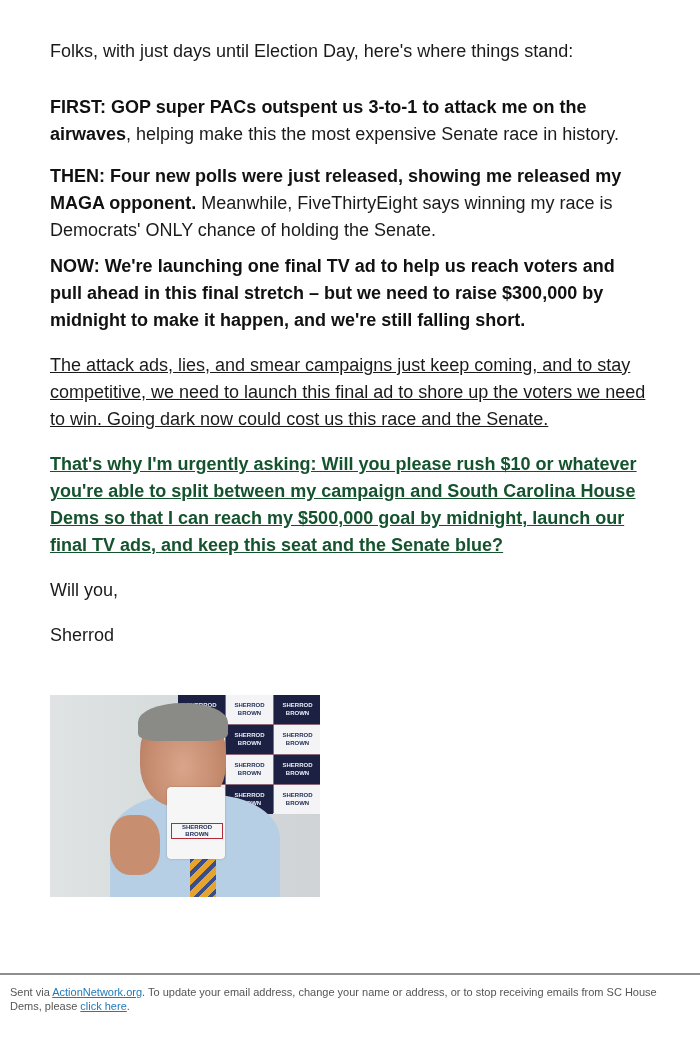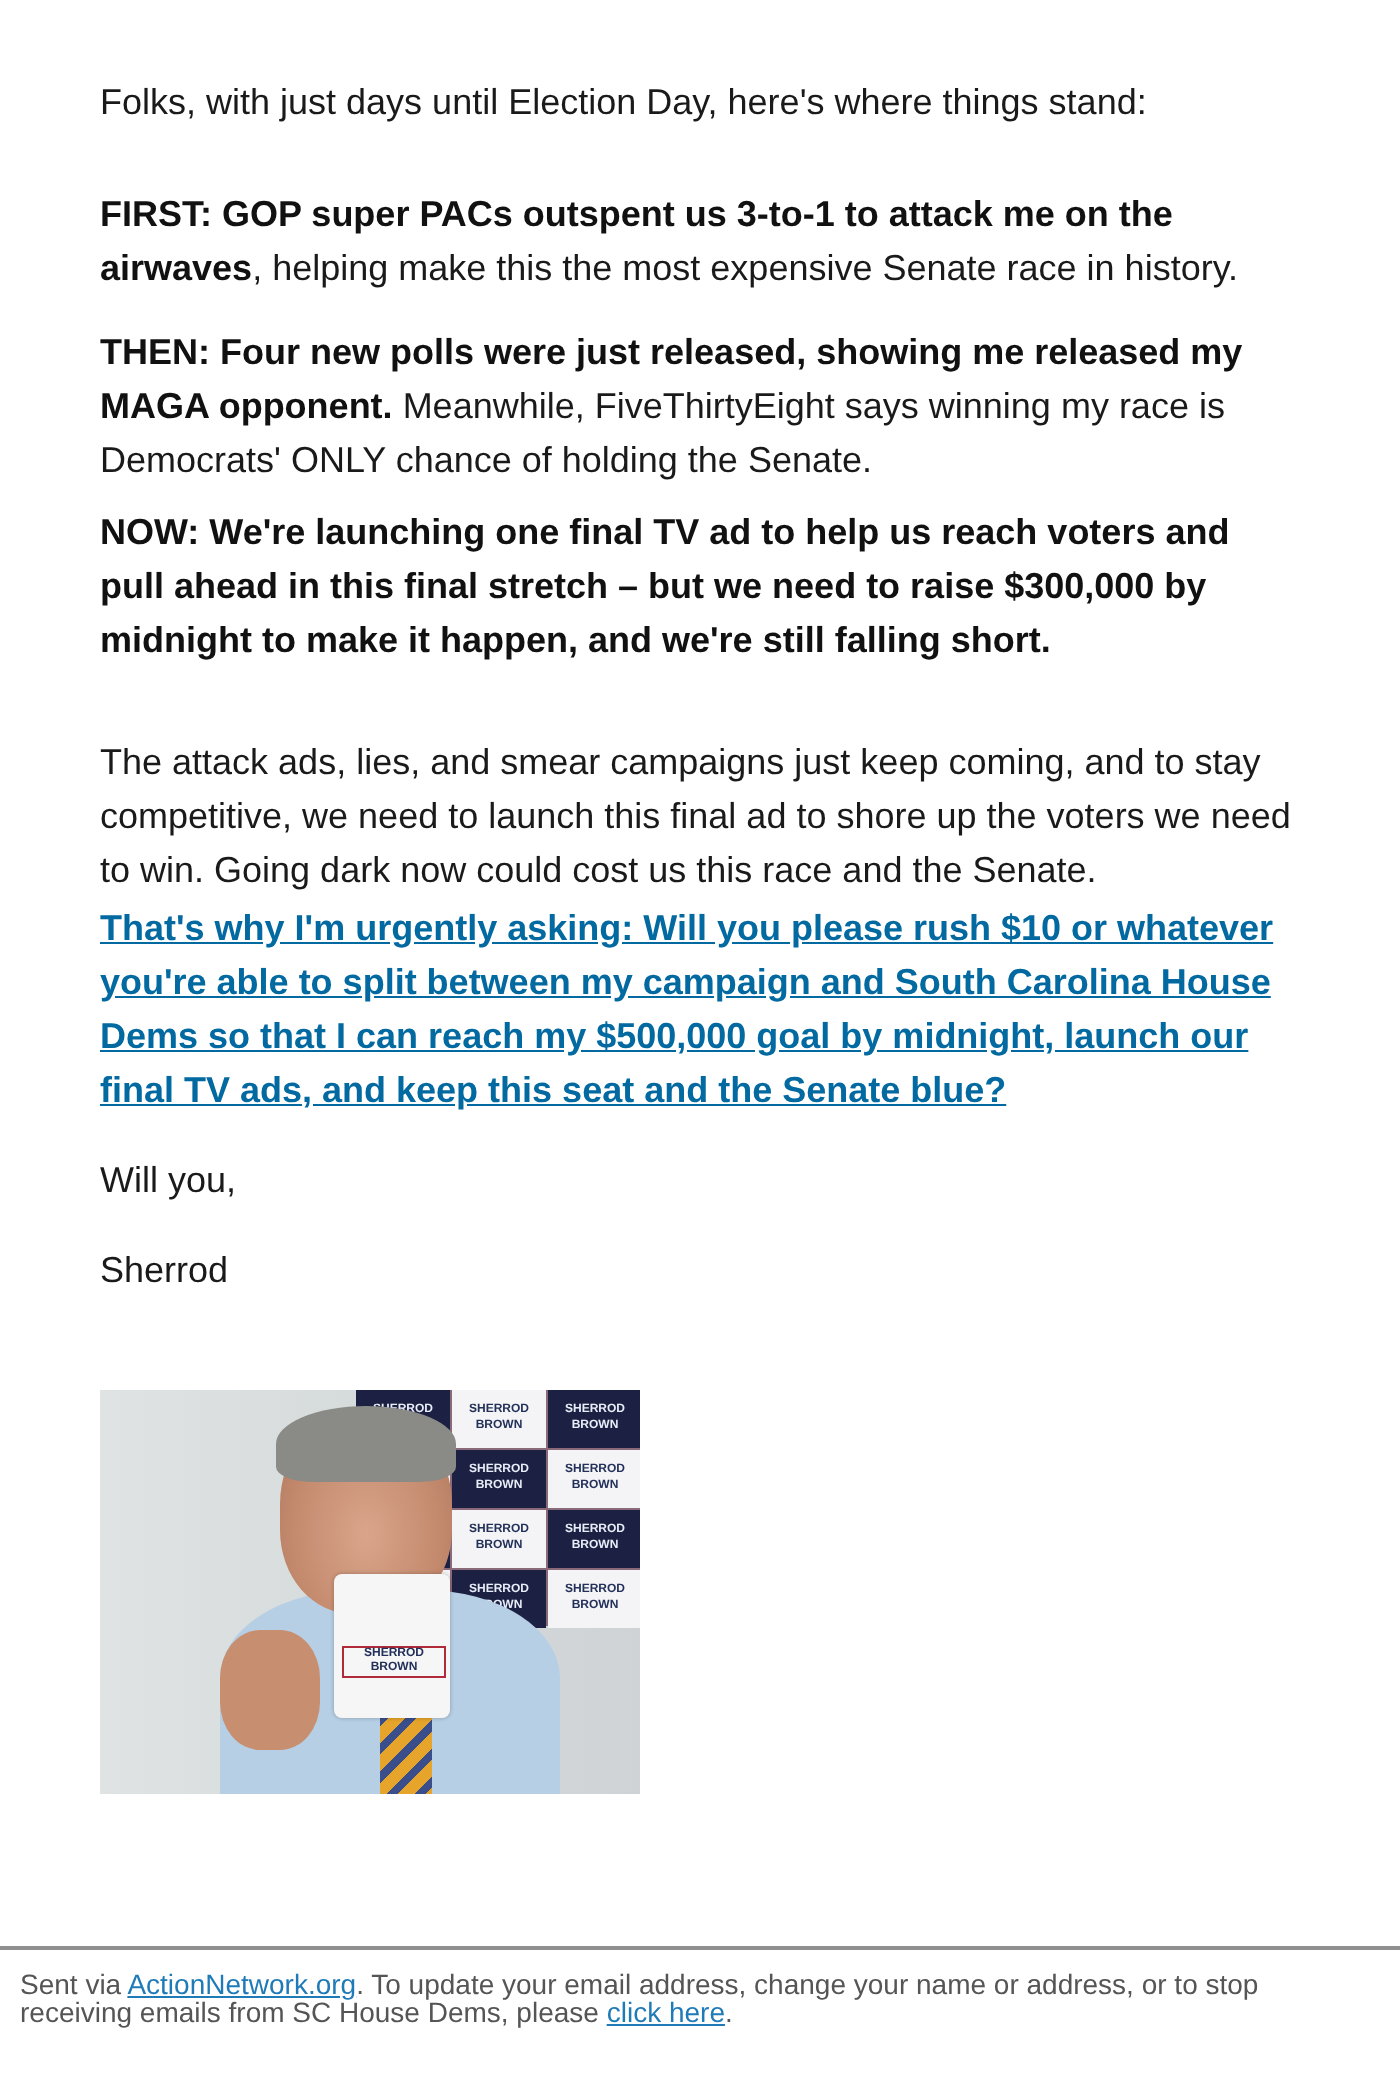--- a/index.html
+++ b/index.html
@@ -5,26 +5,26 @@
   html, body { margin: 0; padding: 0; background: #ffffff; }
   body { width: 700px; height: 1042px; position: relative; overflow: hidden;
          font-family: "Liberation Sans", sans-serif; color: #1a1a1a; }
   .content { position: absolute; left: 50px; top: 38px; width: 600px; }
   p { margin: 0 0 14px 0; font-size: 18px; line-height: 27px; }
   p b { font-weight: bold; color: #111; }
   .p1 { position: absolute; top: 0; }
   .p2 { position: absolute; top: 56px; }
   .p3 { position: absolute; top: 125px; }
   .p4 { position: absolute; top: 215px; }
-  .p5 { position: absolute; top: 330px; }
+  .p5 { position: absolute; top: 314px; text-decoration: underline; }
   .p6 { position: absolute; top: 413px; }
   .p7 { position: absolute; top: 539px; }
   .p8 { position: absolute; top: 584px; }
   .p4 { font-weight: bold; color: #111; }
-  a.cta { color: #0369a1; font-weight: bold; text-decoration: underline; }
+  a.cta { color: #14532d; font-weight: bold; text-decoration: underline; }
   .photo { position: absolute; left: 50px; top: 695px; width: 270px; height: 202px;
            background: linear-gradient(90deg, #dfe3e4 0%, #d6dbdc 45%, #cfd3d6 100%); overflow: hidden; }
   .backdrop { position: absolute; left: 128px; top: 0; width: 142px; height: 118px;
               display: grid; grid-template-columns: repeat(3, 47px); grid-auto-rows: 29px; gap: 1px;
               background: #8a6a78; }
   .sign { font-size: 6px; font-weight: bold; text-align: center; line-height: 8px; padding-top: 6px; }
   .sign.dark { background: #1c2042; color: #e8eef8; }
   .sign.light { background: #f4f4f6; color: #22305a; }
   .head { position: absolute; left: 90px; top: 12px; width: 86px; height: 100px; border-radius: 45% 45% 42% 42%;
           background: radial-gradient(ellipse at 50% 60%, #d9a58a 0%, #c48a6e 60%, #a9745c 100%); }
@@ -34,21 +34,21 @@
            background: #b6cfe4; }
   .tie { position: absolute; left: 140px; top: 140px; width: 26px; height: 70px;
          background: repeating-linear-gradient(135deg, #e6a42a 0 6px, #3a4e8c 6px 10px); }
   .mug { position: absolute; left: 117px; top: 92px; width: 58px; height: 72px; background: #f6f6f6;
          border-radius: 4px; box-shadow: 0 0 2px rgba(0,0,0,0.25); }
   .mug-label { position: absolute; left: 4px; top: 36px; width: 50px; font-size: 6px; font-weight: bold;
                color: #22305a; text-align: center; line-height: 7px; border: 1px solid #b02a3a; }
   .hand { position: absolute; left: 60px; top: 120px; width: 50px; height: 60px; border-radius: 40%;
           background: #c88e70; }
   .footer-rule { position: absolute; left: 0; top: 973px; width: 700px; height: 2px; background: #8f8f8f; }
-  .footer { position: absolute; left: 10px; top: 985px; width: 670px; font-size: 14px; line-height: 14px; color: #555; }
+  .footer { position: absolute; left: 10px; top: 985px; width: 670px; font-size: 11px; line-height: 14px; color: #555; }
   .footer a { color: #1f7ab8; text-decoration: underline; }
 </style>
 </head>
 <body>
 
 <div class="content">
   <p class="p1">Folks, with just days until Election Day, here's where things stand:</p>
   <p class="p2">
     <b>FIRST: GOP super PACs outspent us 3-to-1 to attack me on the airwaves</b><span>, helping make this the most expensive Senate race in history.</span>
   </p>

